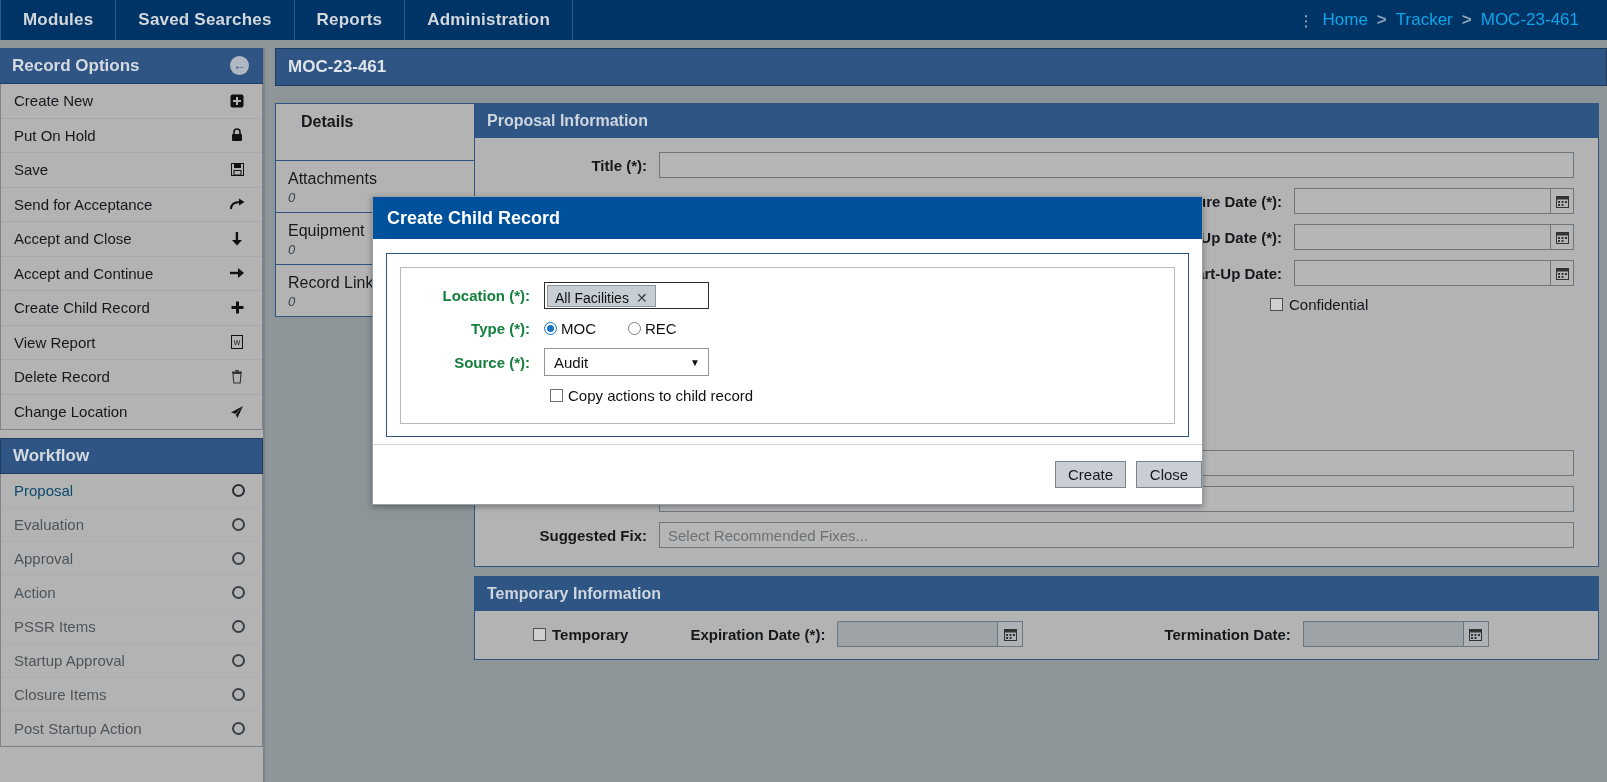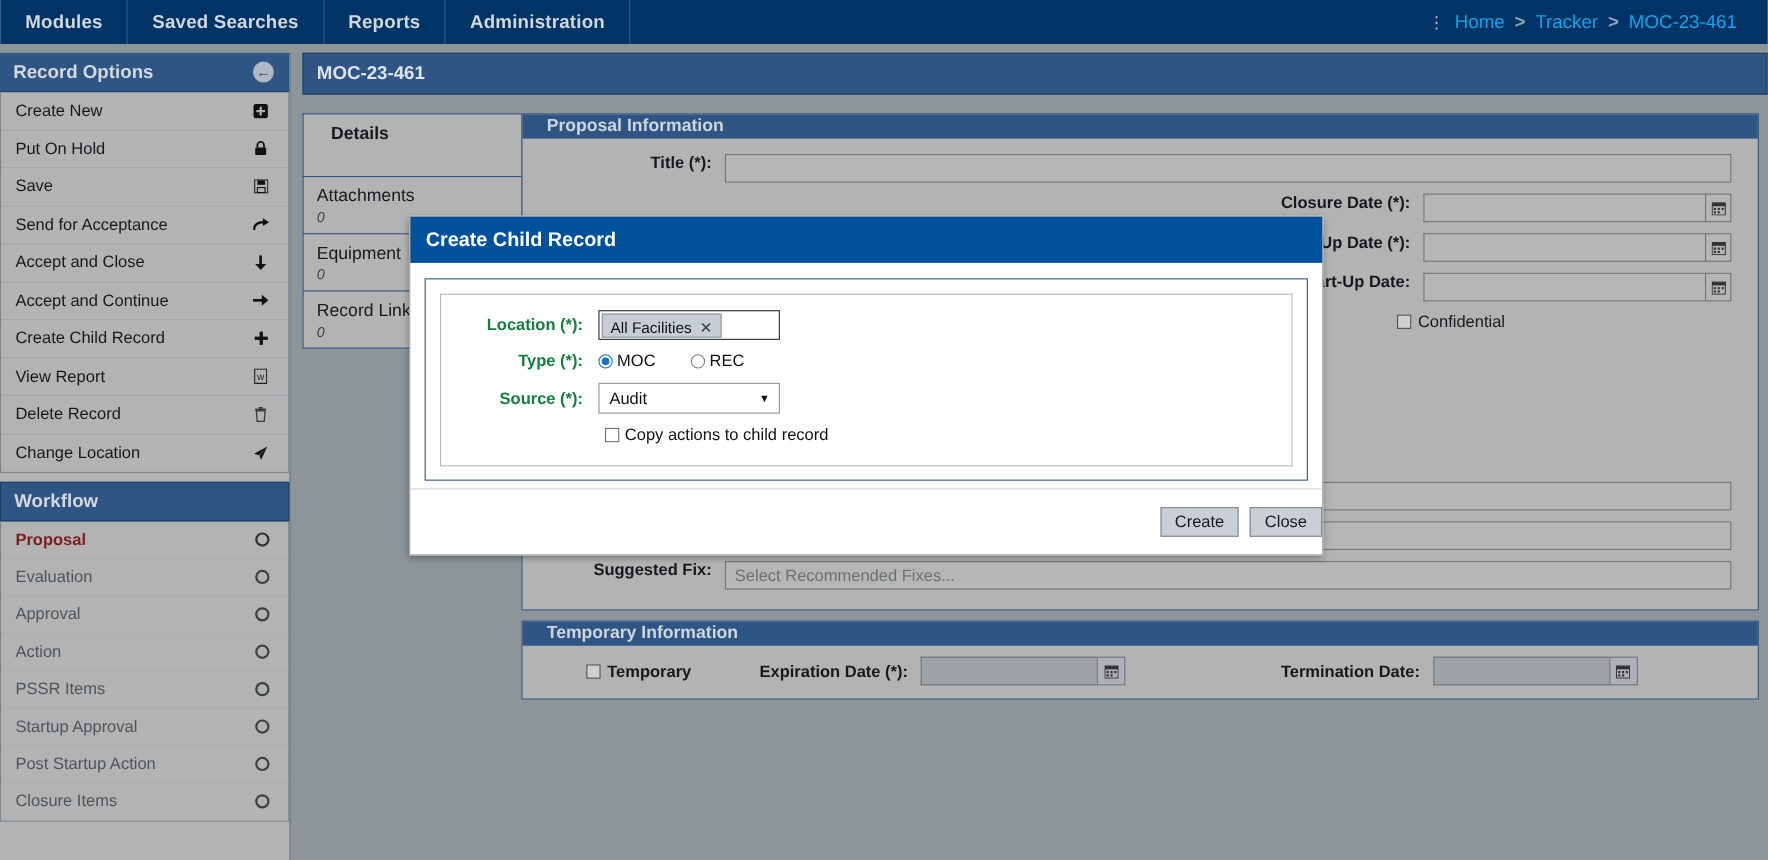--- a/index.html
+++ b/index.html
@@ -71,21 +71,21 @@
     margin-top: 8px;
     border: 1px solid #1f3d61;
     text-align: right;
   }
   .wf-list { border: 1px solid #7d858a; border-top: none; }
   .wf-item {
     height: 34px; display: flex; align-items: center; justify-content: space-between;
     padding: 0 17px 0 13px; font-size: 15px; color: #4d555c;
     border-bottom: 1px solid #a9afb3; cursor: pointer;
   }
-  .wf-item.active { color: #7f1d1d; font-weight: bold; }
+  .wf-item.active { color: #0c4a6e; }
   .wf-dot {
     width: 13px; height: 13px; border-radius: 50%;
     border: 2px solid #2b2f33; background: transparent;
   }
   .wf-item.dim .wf-dot { border-color: #3b4045; }
 
   
   .main {
     position: absolute; left: 275px; top: 48px; width: 1332px; height: 734px;
     background: #8d9599;
@@ -112,25 +112,25 @@
   .tab.inactive .t-label { font-weight: normal; }
   .tab .t-count { font-size: 13px; color: #3c4349; font-style: italic; margin-top: 2px; }
   .tab.active { height: 57px; padding-left: 25px; }
 
   
   .formcol { flex: 1; padding-top: 9px; margin-left: -1px; }
   .sect {
     border: 1px solid #2e5584; background: #b3b3b3;
   }
   .sect-head {
-    background: #2e5584; height: 22px; display: flex; align-items: center;
-    padding-left: 22px; color: #cfd6de; font-size: 16px; font-weight: bold;
+    background: #2e5584; height: 34px; display: flex; align-items: center;
+    padding-left: 12px; color: #cfd6de; font-size: 16px; font-weight: bold;
   }
   .sect-body { padding: 14px 24px 16px 24px; }
-  .frow { display: flex; margin-bottom: 10px; }
+  .frow { display: flex; align-items: center; margin-bottom: 10px; }
   .flabel {
     font-size: 15px; font-weight: bold; color: #15181c;
     text-align: right; padding-right: 12px; flex: none;
   }
   .fctl { flex: 1; }
   .inp {
     height: 26px; background: #b6b6b6; border: 1px solid #6e767c; width: 100%;
   }
   .inp.ph {
     font-size: 15px; color: #6a7176; padding: 3px 8px; line-height: 20px;
@@ -388,25 +388,25 @@
       </div>
       <div class="wf-item dim">
         <span>PSSR Items</span>
         <span class="wf-dot"></span>
       </div>
       <div class="wf-item dim">
         <span>Startup Approval</span>
         <span class="wf-dot"></span>
       </div>
       <div class="wf-item dim">
+        <span>Closure Items</span>
+        <span class="wf-dot"></span>
+      </div>
+      <div class="wf-item dim">
         <span>Post Startup Action</span>
-        <span class="wf-dot"></span>
-      </div>
-      <div class="wf-item dim">
-        <span>Closure Items</span>
         <span class="wf-dot"></span>
       </div>
     </div>
   </div>
 
   <div class="main">
     <div class="rec-head">
       <span>MOC-23-461</span>
     </div>
 

